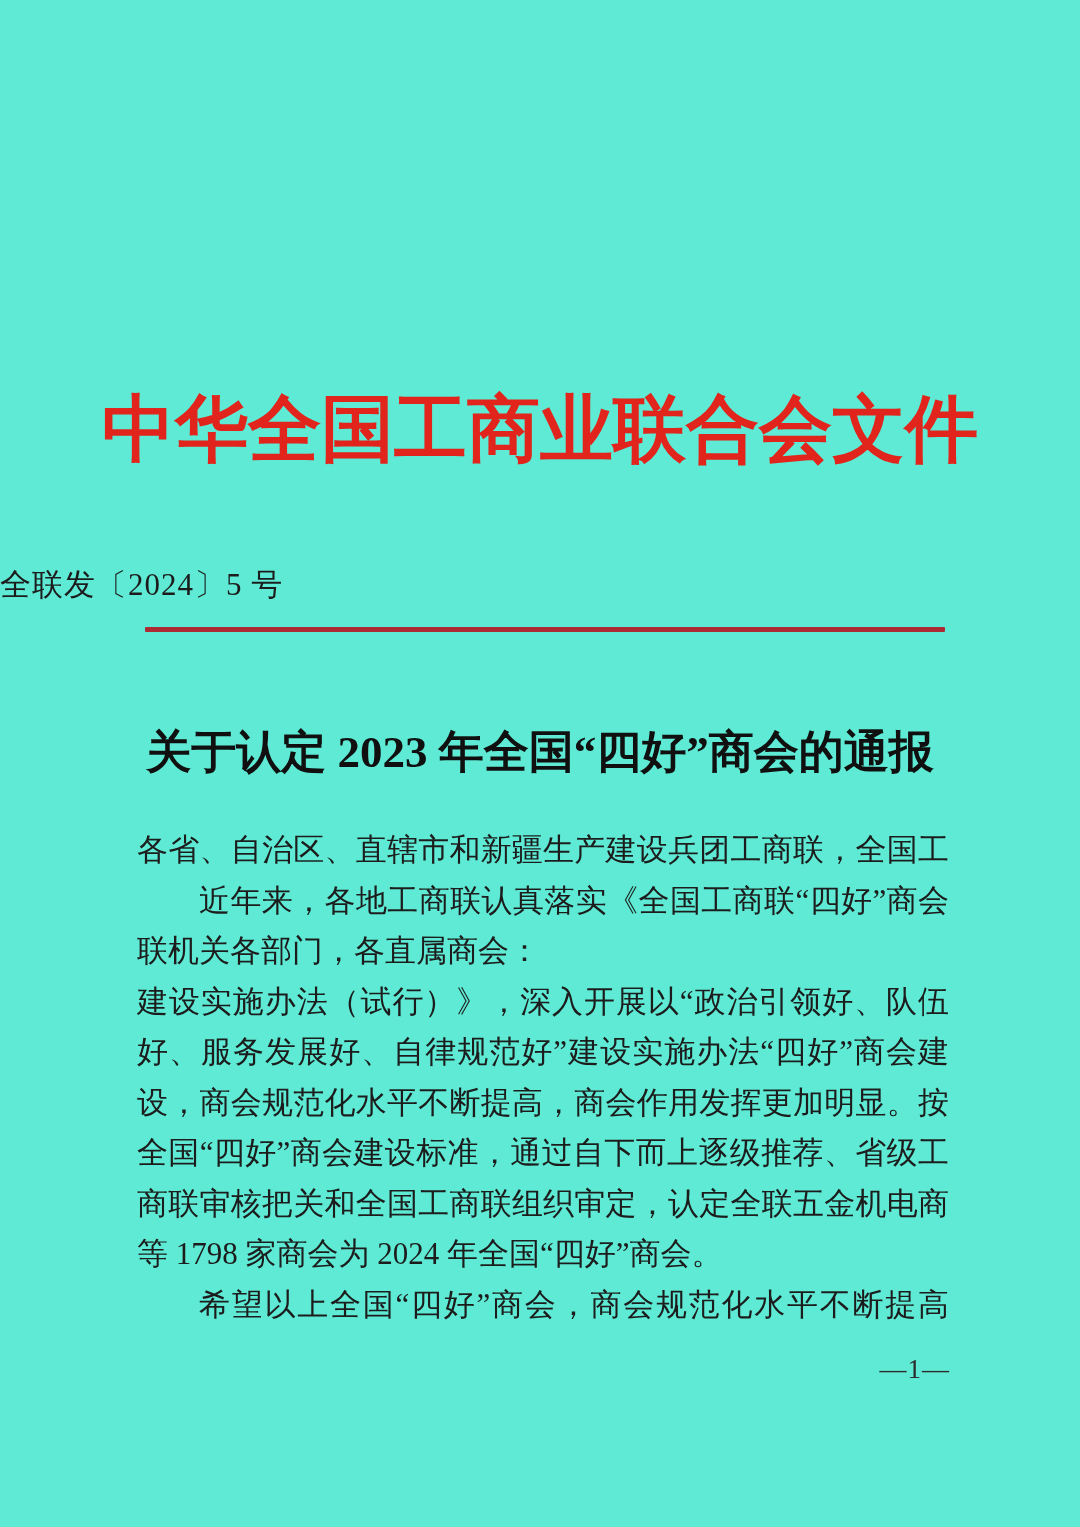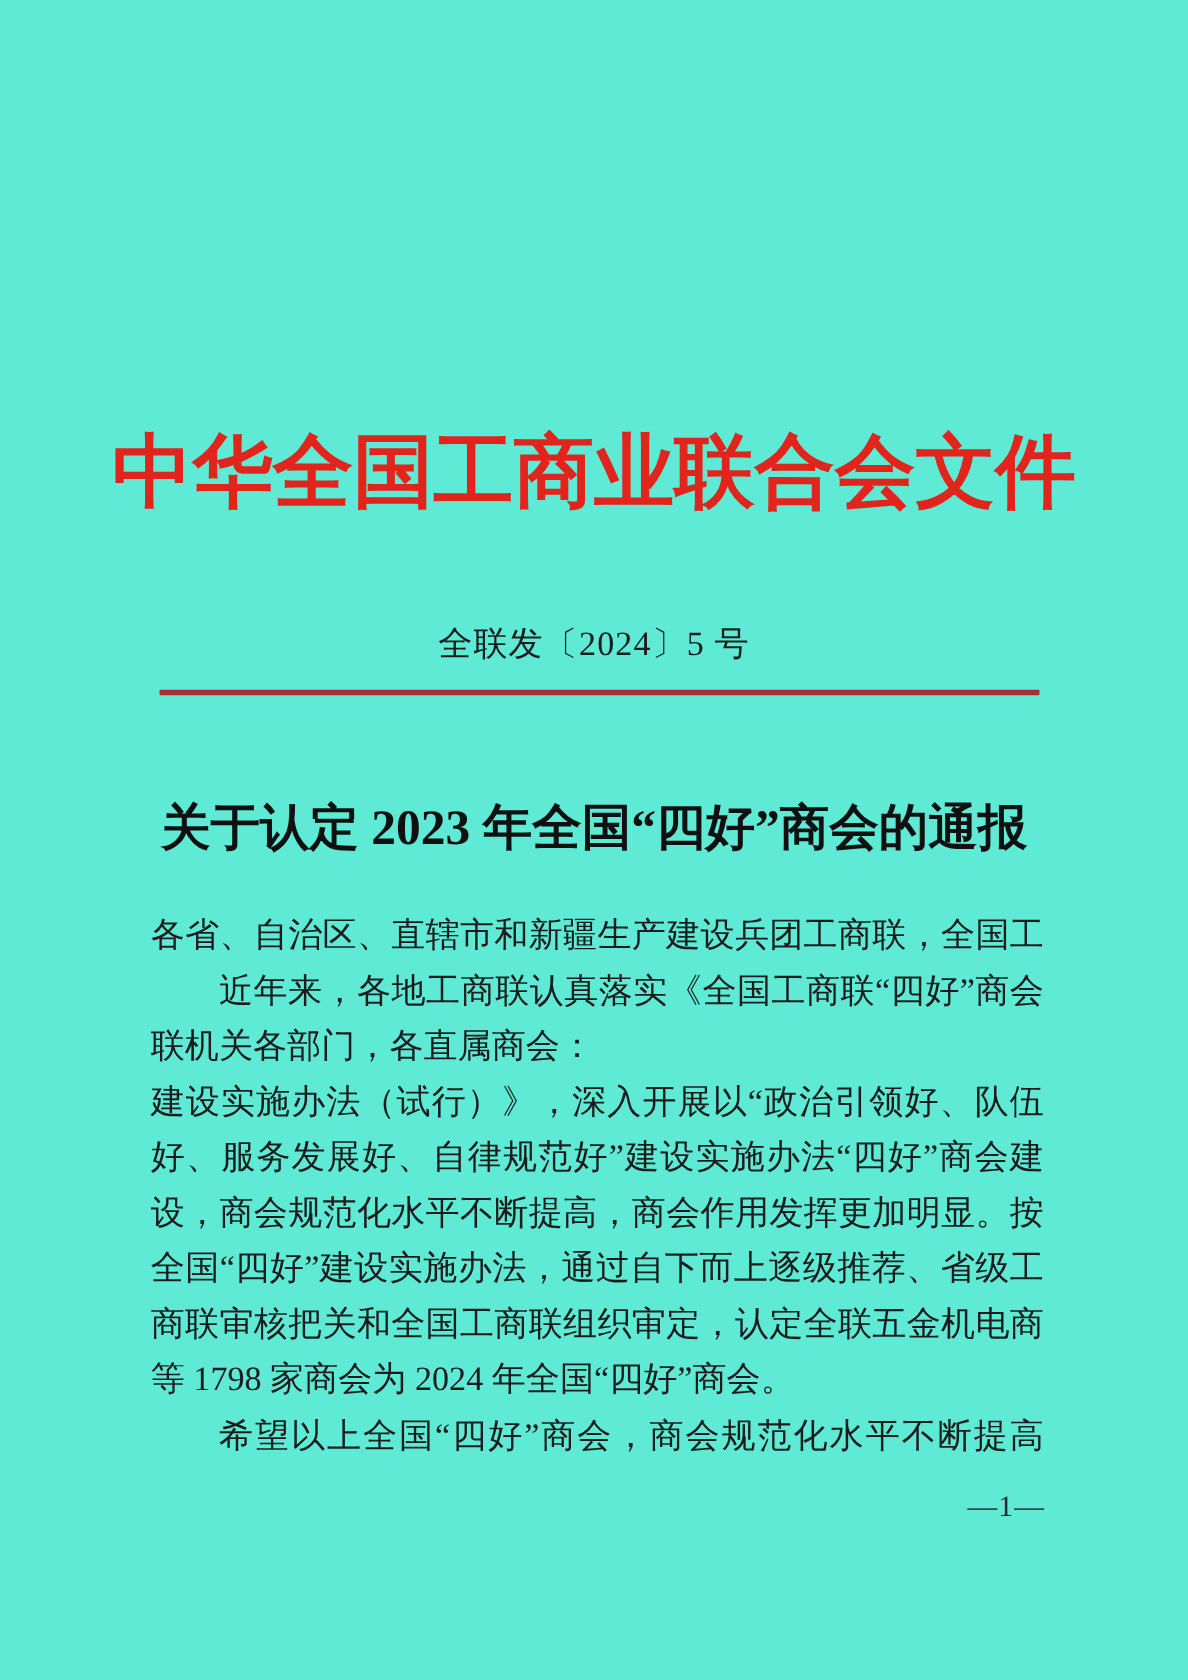--- a/index.html
+++ b/index.html
@@ -23,21 +23,21 @@
     font-size:73px;
     font-weight:700;
     line-height:100px;
     color:var(--accent);
     letter-spacing:0px;
     white-space:nowrap;
   }
   .doc-number{
     position:absolute;
     top:562px;left:0;width:100%;
-    text-align:center;
+    text-align:left;
     font-size:31px;
     line-height:46px;
     color:#1c1c1c;
     letter-spacing:1px;
   }
   .red-divider{
     position:absolute;
     top:627px;left:145px;
     width:800px;height:5px;
     background:var(--divider);
@@ -95,21 +95,21 @@
 
   <div class="doc-title">关于认定 2023 年全国“四好”商会的通报</div>
 
   <div class="body-block">
     <div class="bline just">各省、自治区、直辖市和新疆生产建设兵团工商联，全国工商</div>
     <div class="bline just indent">近年来，各地工商联认真落实《全国工商联“四好”商会</div>
     <div class="bline">联机关各部门，各直属商会：</div>
     <div class="bline just">建设实施办法（试行）》，深入开展以“政治引领好、队伍建设</div>
     <div class="bline just">好、服务发展好、自律规范好”建设实施办法“四好”商会建</div>
     <div class="bline just">设，商会规范化水平不断提高，商会作用发挥更加明显。按照</div>
-    <div class="bline just">全国“四好”建设实施办法，通过自下而上逐级推荐、省级工</div>
+    <div class="bline just">全国“四好”商会建设标准，通过自下而上逐级推荐、省级工</div>
     <div class="bline just">商联审核把关和全国工商联组织审定，认定全联五金机电商会</div>
     <div class="bline">等 1798 家商会为 2024 年全国“四好”商会。</div>
     <div class="bline just indent">希望以上全国“四好”商会，商会规范化水平不断提高</div>
   </div>
 
   <div class="page-number">—1—</div>
 
 </div>
 
 </body></html>

